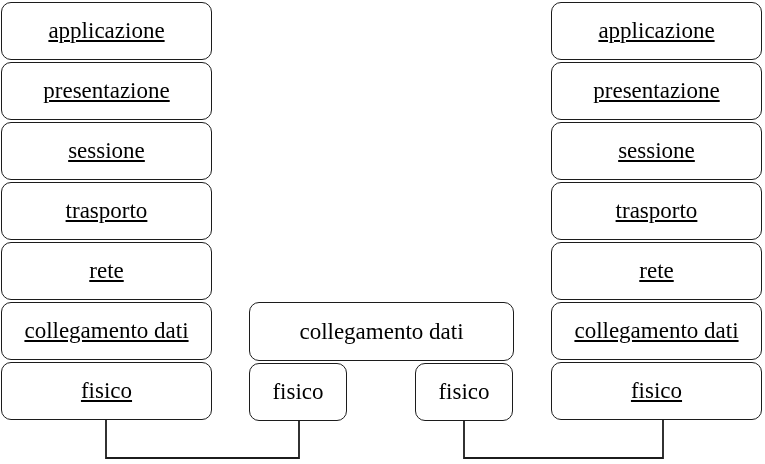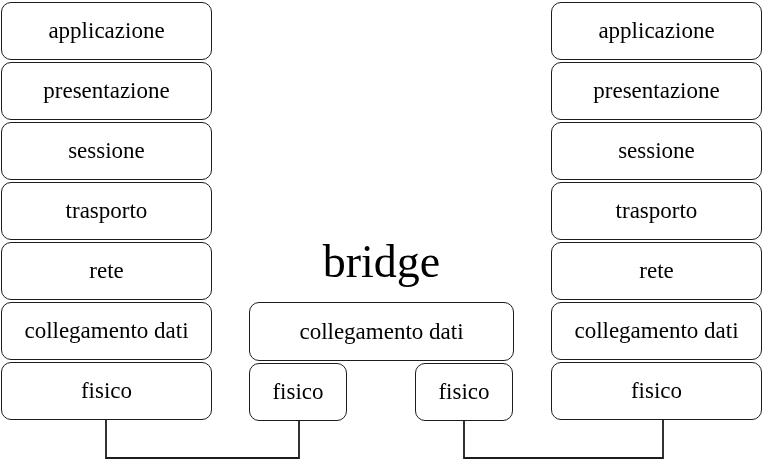--- a/index.html
+++ b/index.html
@@ -30,20 +30,21 @@
     box-sizing: border-box;
     height: 58px;
     border: 1.8px solid #1c1c1c;
     border-radius: 10px;
     background: #ffffff;
     display: flex;
     align-items: center;
     justify-content: center;
     font-size: 23px;
     white-space: nowrap;
+    text-decoration: underline;
   }
   .bridge-title {
     position: absolute;
     left: 249px;
     top: 237px;
     width: 265px;
     text-align: center;
     font-size: 46px;
     line-height: 50px;
     white-space: nowrap;
@@ -108,21 +109,20 @@
   <div class="stack stack-right">
     <div class="layer-box">applicazione</div>
     <div class="layer-box">presentazione</div>
     <div class="layer-box">sessione</div>
     <div class="layer-box">trasporto</div>
     <div class="layer-box">rete</div>
     <div class="layer-box">collegamento dati</div>
     <div class="layer-box">fisico</div>
   </div>
 
-  <div class="bridge-title">bridge</div>
 
   <div class="mid-box mid-datalink">collegamento dati</div>
 
   <div class="mid-box mid-fisico-left">fisico</div>
 
   <div class="mid-box mid-fisico-right">fisico</div>
 
 </div>
 
 </body></html>

